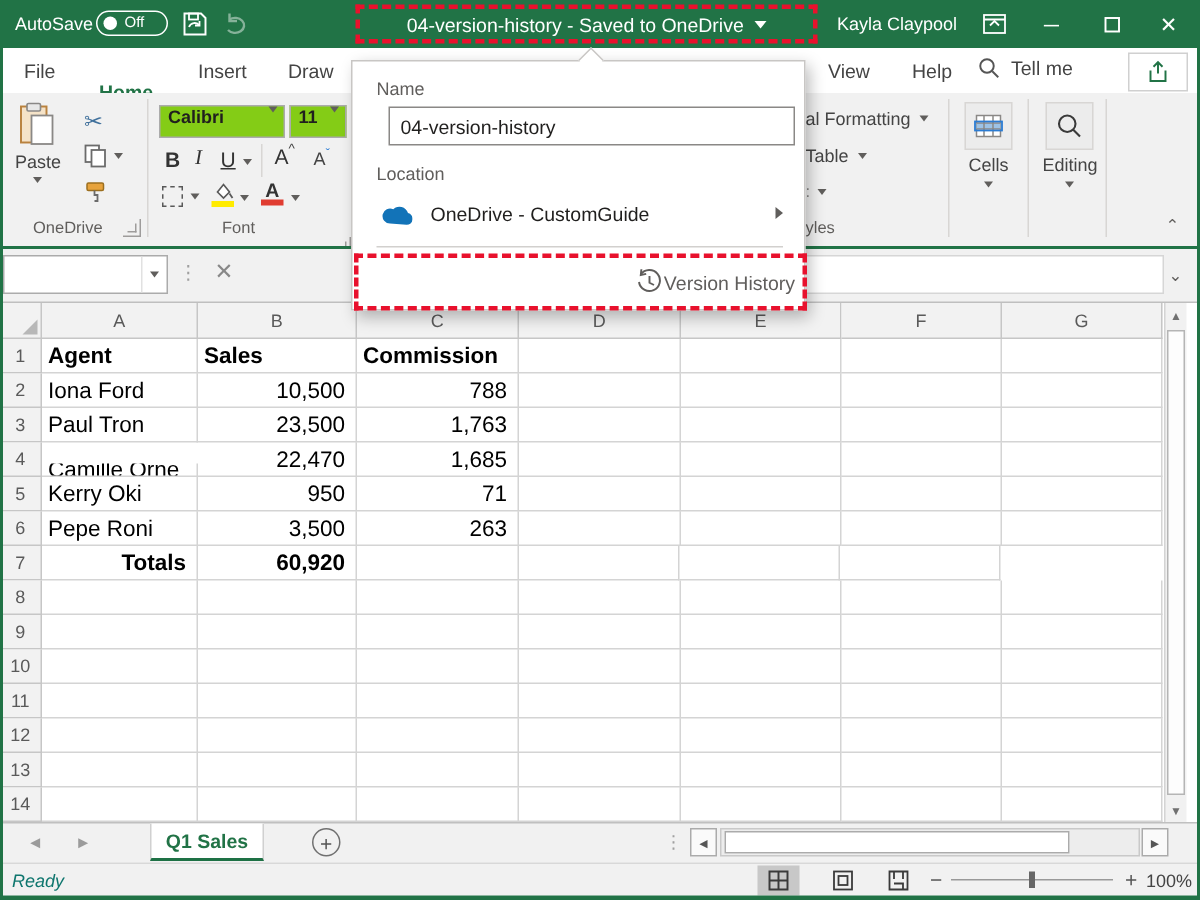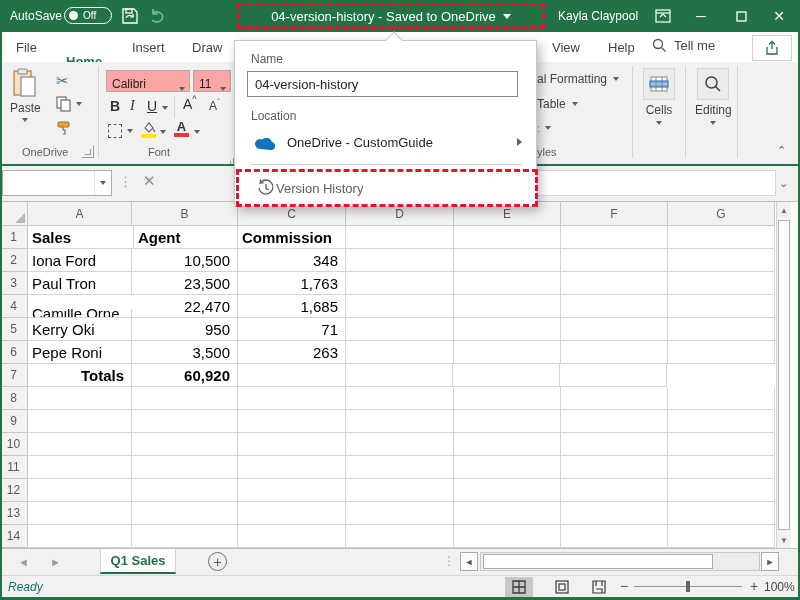--- a/index.html
+++ b/index.html
@@ -30,21 +30,21 @@
 
   
   .ribbon { left:0; top:62px; width:800px; height:102px; background:#f1f1f1; }
   .ribbon-accent { left:0; top:164px; width:800px; height:2px; background:#217346; }
   .vsep { top:4px; width:1px; height:92px; background:#d8d6d4; }
   .grouplabel { font-size:11px; color:#605e5c; }
   .bigbtn { display:flex; flex-direction:column; align-items:center; cursor:pointer; }
   .bigbtn .lbl { font-size:12px; color:#444; margin-top:3px; }
   .caret-gray { width:0; height:0; border-left:3.5px solid transparent; border-right:3.5px solid transparent; border-top:4px solid #605e5c; }
   .smallbtn { cursor:pointer; display:flex; align-items:center; }
-  .combo { background:#fca5a5; border:1px solid #ababab; height:22px; display:flex; align-items:flex-end; font-size:12px; color:#201f1e; cursor:pointer; }
+  .combo { background:#84cc16; border:1px solid #ababab; height:22px; display:flex; align-items:flex-start; font-size:12px; color:#201f1e; cursor:pointer;font-weight:bold; }
   .combo .cval { flex:1; padding-left:5px; }
   .combo .cdrop { width:15px; display:flex; justify-content:center; }
   .fmt-letter { font-size:14px; color:#333; cursor:pointer; }
   .launcher { width:12px; height:12px; border-right:1px solid #8a8886; border-bottom:1px solid #8a8886; position:relative; cursor:pointer; opacity:.8; }
   .launcher:after { content:""; position:absolute; right:2px; bottom:2px; width:5px; height:5px; border-right:1px solid #8a8886; border-bottom:1px solid #8a8886; }
   .color-bar { width:15px; height:4px; }
   .iconbox { width:32px; height:32px; background:#ececec; border:1px solid #d8d6d4; display:flex; align-items:center; justify-content:center; }
 
   
   .formulabar { left:0; top:166px; width:800px; height:36px; background:#f1f1f1; border-bottom:1px solid #bfbfbf; }
@@ -67,26 +67,26 @@
   .cell.right { justify-content:flex-end; padding-right:7px; }
   .cell.bold { font-weight:bold; }
   .vscroll { left:776px; top:202px; width:15px; height:346px; background:#f1f1f1; border-left:1px solid #d4d4d4; }
   .scroll-arrow { color:#707070; font-size:8px; display:flex; align-items:center; justify-content:center; cursor:pointer; }
   .vthumb { left:1px; top:18px; width:12px; height:310px; background:#fdfdfd; border:1px solid #b5b5b5; cursor:grab; }
 
   
   .popup { left:234px; top:40px; width:303px; height:167px; background:#fff; border:1px solid #c8c6c4; box-shadow:3px 4px 10px rgba(0,0,0,.28); z-index:50;padding-left:20px; }
   .popup-notch { left:388px; top:34px; width:12px; height:12px; background:#fff; border-left:1px solid #c8c6c4; border-top:1px solid #c8c6c4; transform:rotate(45deg); z-index:51; }
   .p-label { font-size:12px; color:#605e5c; }
-  .p-input { left:12px; top:30px; width:271px; height:26px; border:1px solid #8a8886; background:#fff; font-size:13px; color:#201f1e; display:flex; align-items:center; padding-left:7px; cursor:text; }
+  .p-input { left:24px; top:30px; width:271px; height:26px; border:1px solid #8a8886; background:#fff; font-size:13px; color:#201f1e; display:flex; align-items:center; padding-left:7px; cursor:text; }
   .loc-row { left:16px; top:88px; width:271px; height:26px; display:flex; align-items:center; gap:12px; cursor:pointer; }
   .loc-text { font-size:13px; color:#201f1e; flex:1; }
   .chev-right { width:0; height:0; border-top:4px solid transparent; border-bottom:4px solid transparent; border-left:5px solid #605e5c; }
   .p-divider { left:16px; top:123px; width:271px; height:1px; background:#d2d0ce; }
-  .vh-row { left:8px; top:133px; width:287px; height:28px; display:flex; align-items:center; padding-left:13px; cursor:pointer; }
+  .vh-row { left:8px; top:133px; width:287px; height:28px; display:flex; align-items:center; padding-left:13px; cursor:pointer;justify-content:flex-end; }
   .vh-text { font-size:13px; color:#605e5c; }
   .vh-callout { left:236px; top:169px; width:302px; height:38px; border:3px dashed #e8112d; z-index:60; pointer-events:none; }
 
   
   .sheettabs { left:0; top:548px; width:800px; height:27px; background:#f1f1f1; border-top:1px solid #c0c0c0; }
   .nav-arrow { top:7px; font-size:11px; color:#9b9b9b; cursor:pointer; }
   .sheet-tab { left:100px; top:0; width:76px; height:25px; background:#fff; border-left:1px solid #d0d0d0; border-right:1px solid #d0d0d0; border-bottom:2px solid #1e7145; display:flex; align-items:center; justify-content:center; font-size:13px; font-weight:bold; color:#217346; cursor:pointer; }
   .newsheet { left:208px; top:3px; width:19px; height:19px; border:1px solid #707070; border-radius:50%; color:#555; display:flex; align-items:center; justify-content:center; font-size:14px; cursor:pointer; }
   .hgrip { left:443px; top:5px; color:#a0a0a0; font-size:12px; }
   .hs-btn { top:3px; width:18px; height:19px; background:#fafafa; border:1px solid #ababab; display:flex; align-items:center; justify-content:center; color:#555; font-size:9px; cursor:pointer; }
@@ -308,33 +308,33 @@
       <div class="colhead" style="width: 106px;">B</div>
       <div class="colhead" style="width: 108px;">C</div>
       <div class="colhead" style="width: 108px;">D</div>
       <div class="colhead" style="width: 107px;">E</div>
       <div class="colhead" style="width: 107px;">F</div>
       <div class="colhead" style="width: 107px;">G</div>
     </div>
   <div id="grid-rows">
       <div class="gridrow">
         <div class="rowhead">1</div>
+        <div class="cell bold" style="width: 104px;">Agent</div>
         <div class="cell bold" style="width: 106px;">Sales</div>
-        <div class="cell bold" style="width: 104px;">Agent</div>
         <div class="cell bold" style="width: 108px;">Commission</div>
         <div class="cell" style="width: 108px;"></div>
         <div class="cell" style="width: 107px;"></div>
         <div class="cell" style="width: 107px;"></div>
         <div class="cell" style="width: 107px;"></div>
       </div>
       <div class="gridrow">
         <div class="rowhead">2</div>
         <div class="cell" style="width: 104px;">Iona Ford</div>
         <div class="cell right" style="width: 106px;">10,500</div>
-        <div class="cell right" style="width: 108px;">348</div>
+        <div class="cell right" style="width: 108px;">788</div>
         <div class="cell" style="width: 108px;"></div>
         <div class="cell" style="width: 107px;"></div>
         <div class="cell" style="width: 107px;"></div>
         <div class="cell" style="width: 107px;"></div>
       </div>
       <div class="gridrow">
         <div class="rowhead">3</div>
         <div class="cell" style="width: 104px;">Paul Tron</div>
         <div class="cell right" style="width: 106px;">23,500</div>
         <div class="cell right" style="width: 108px;">1,763</div>

